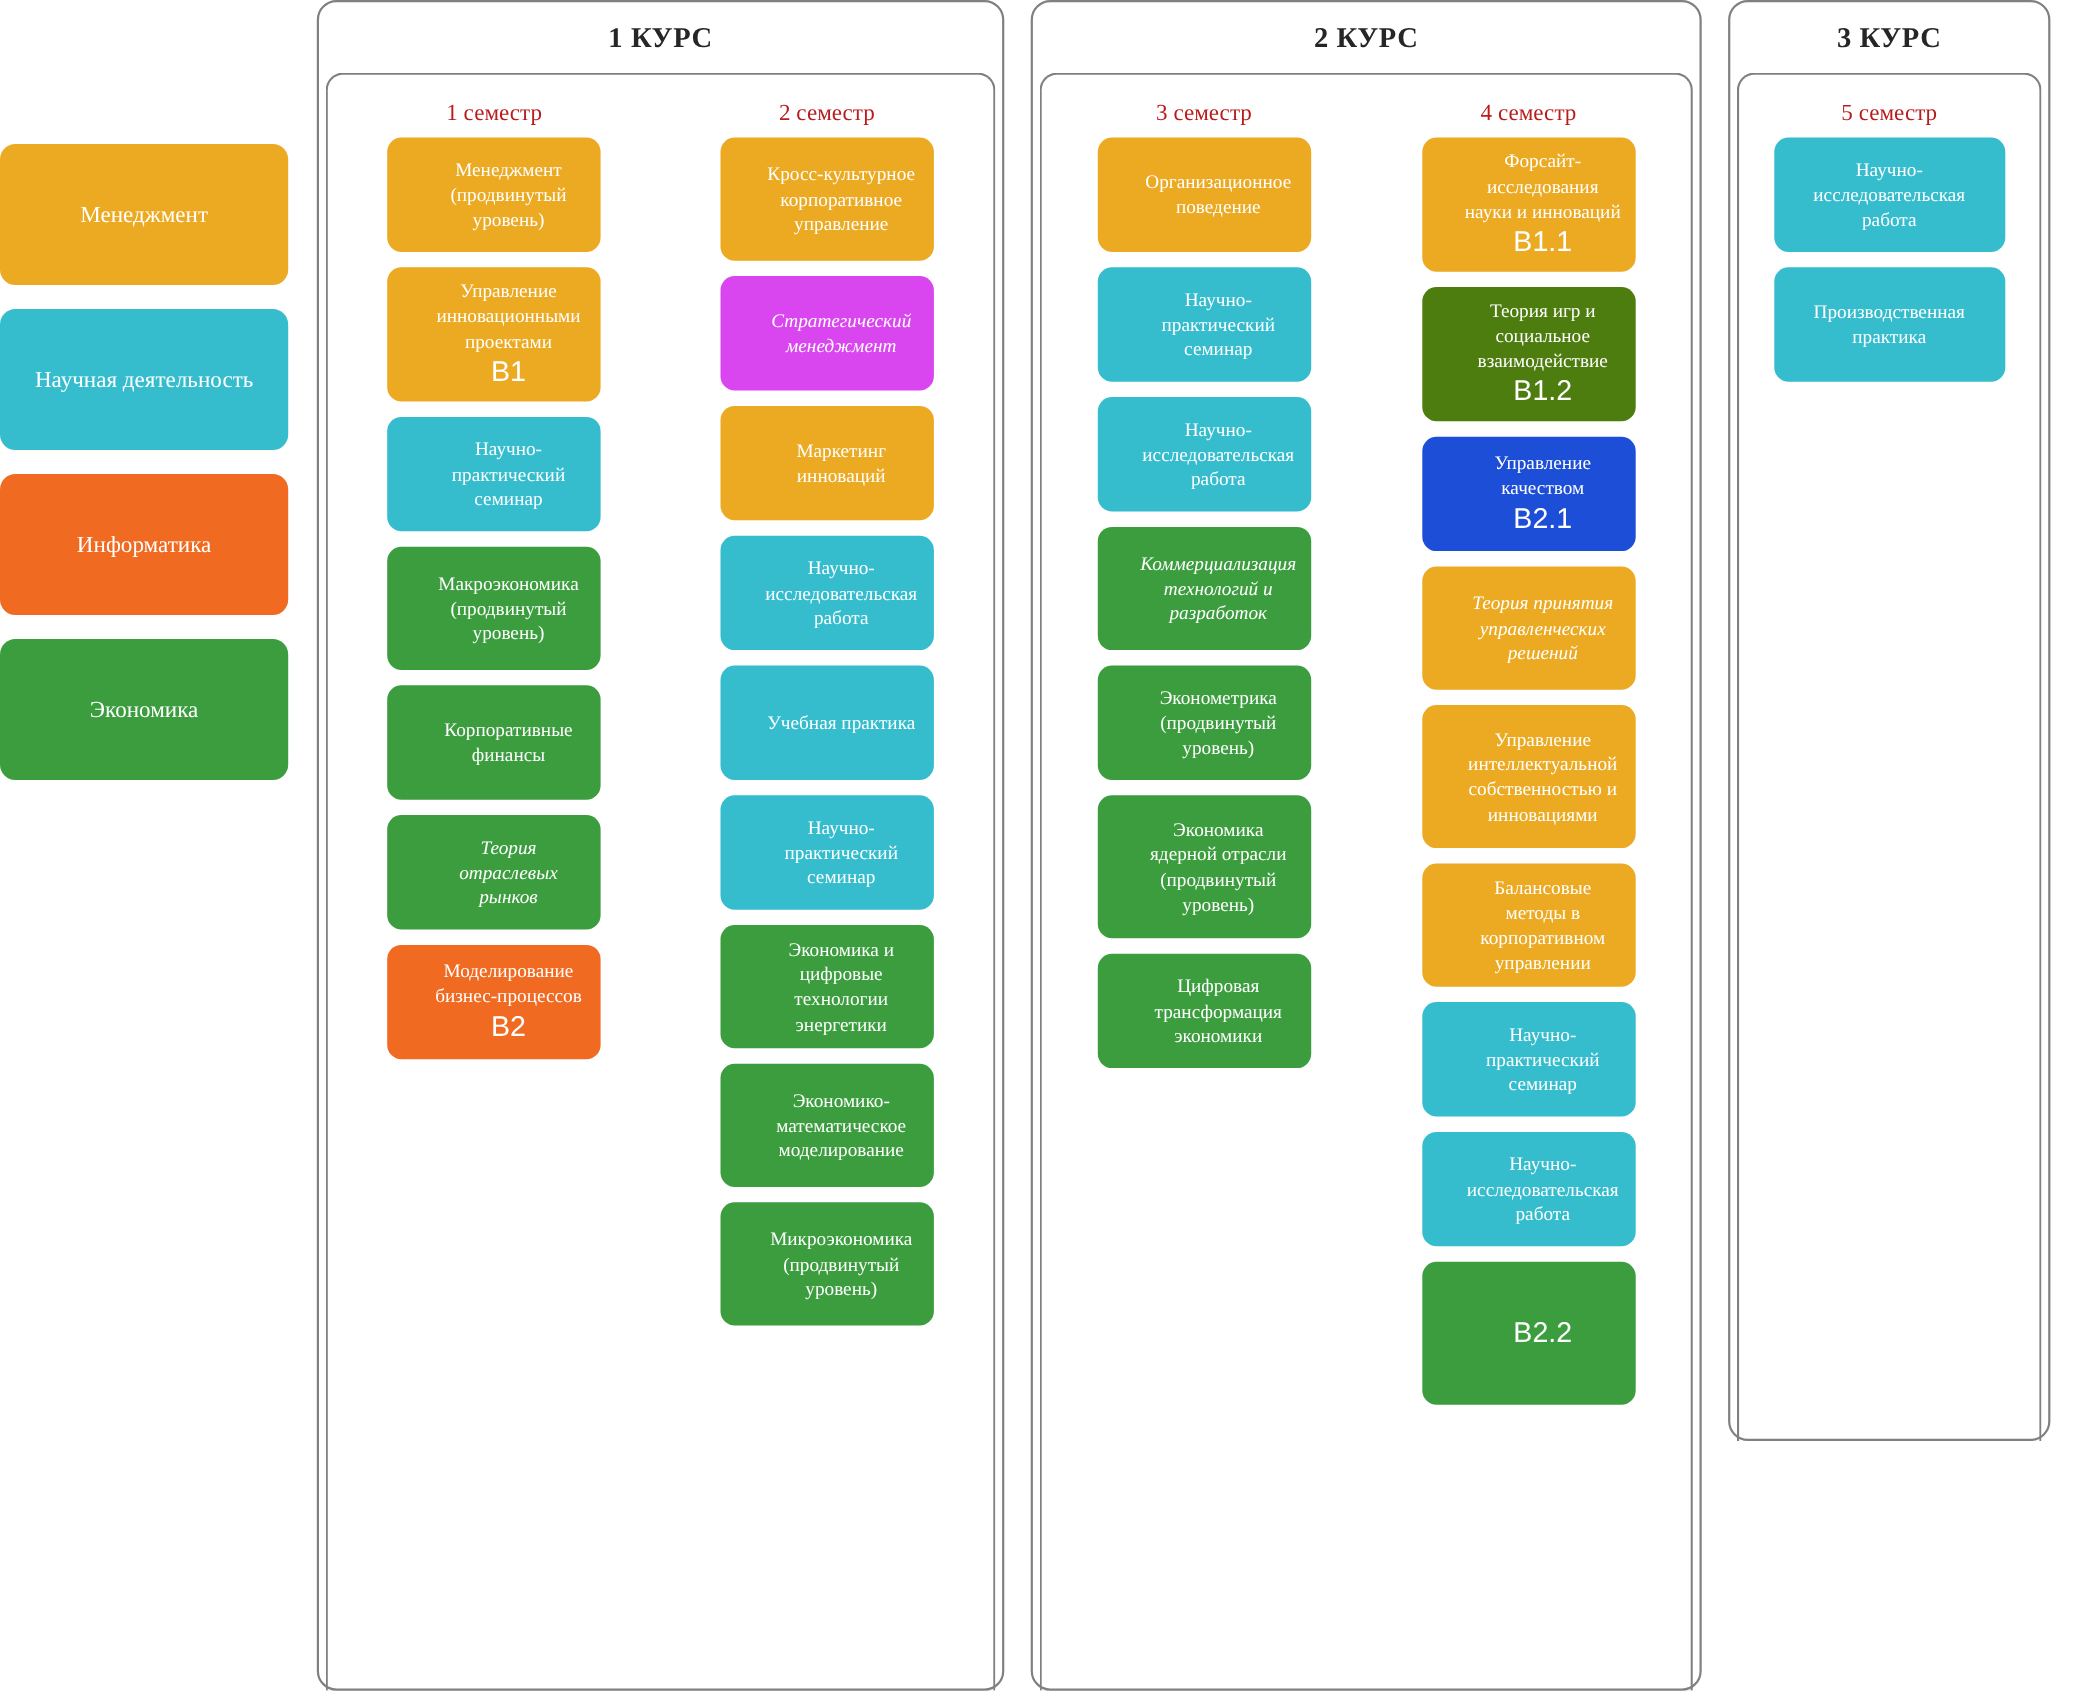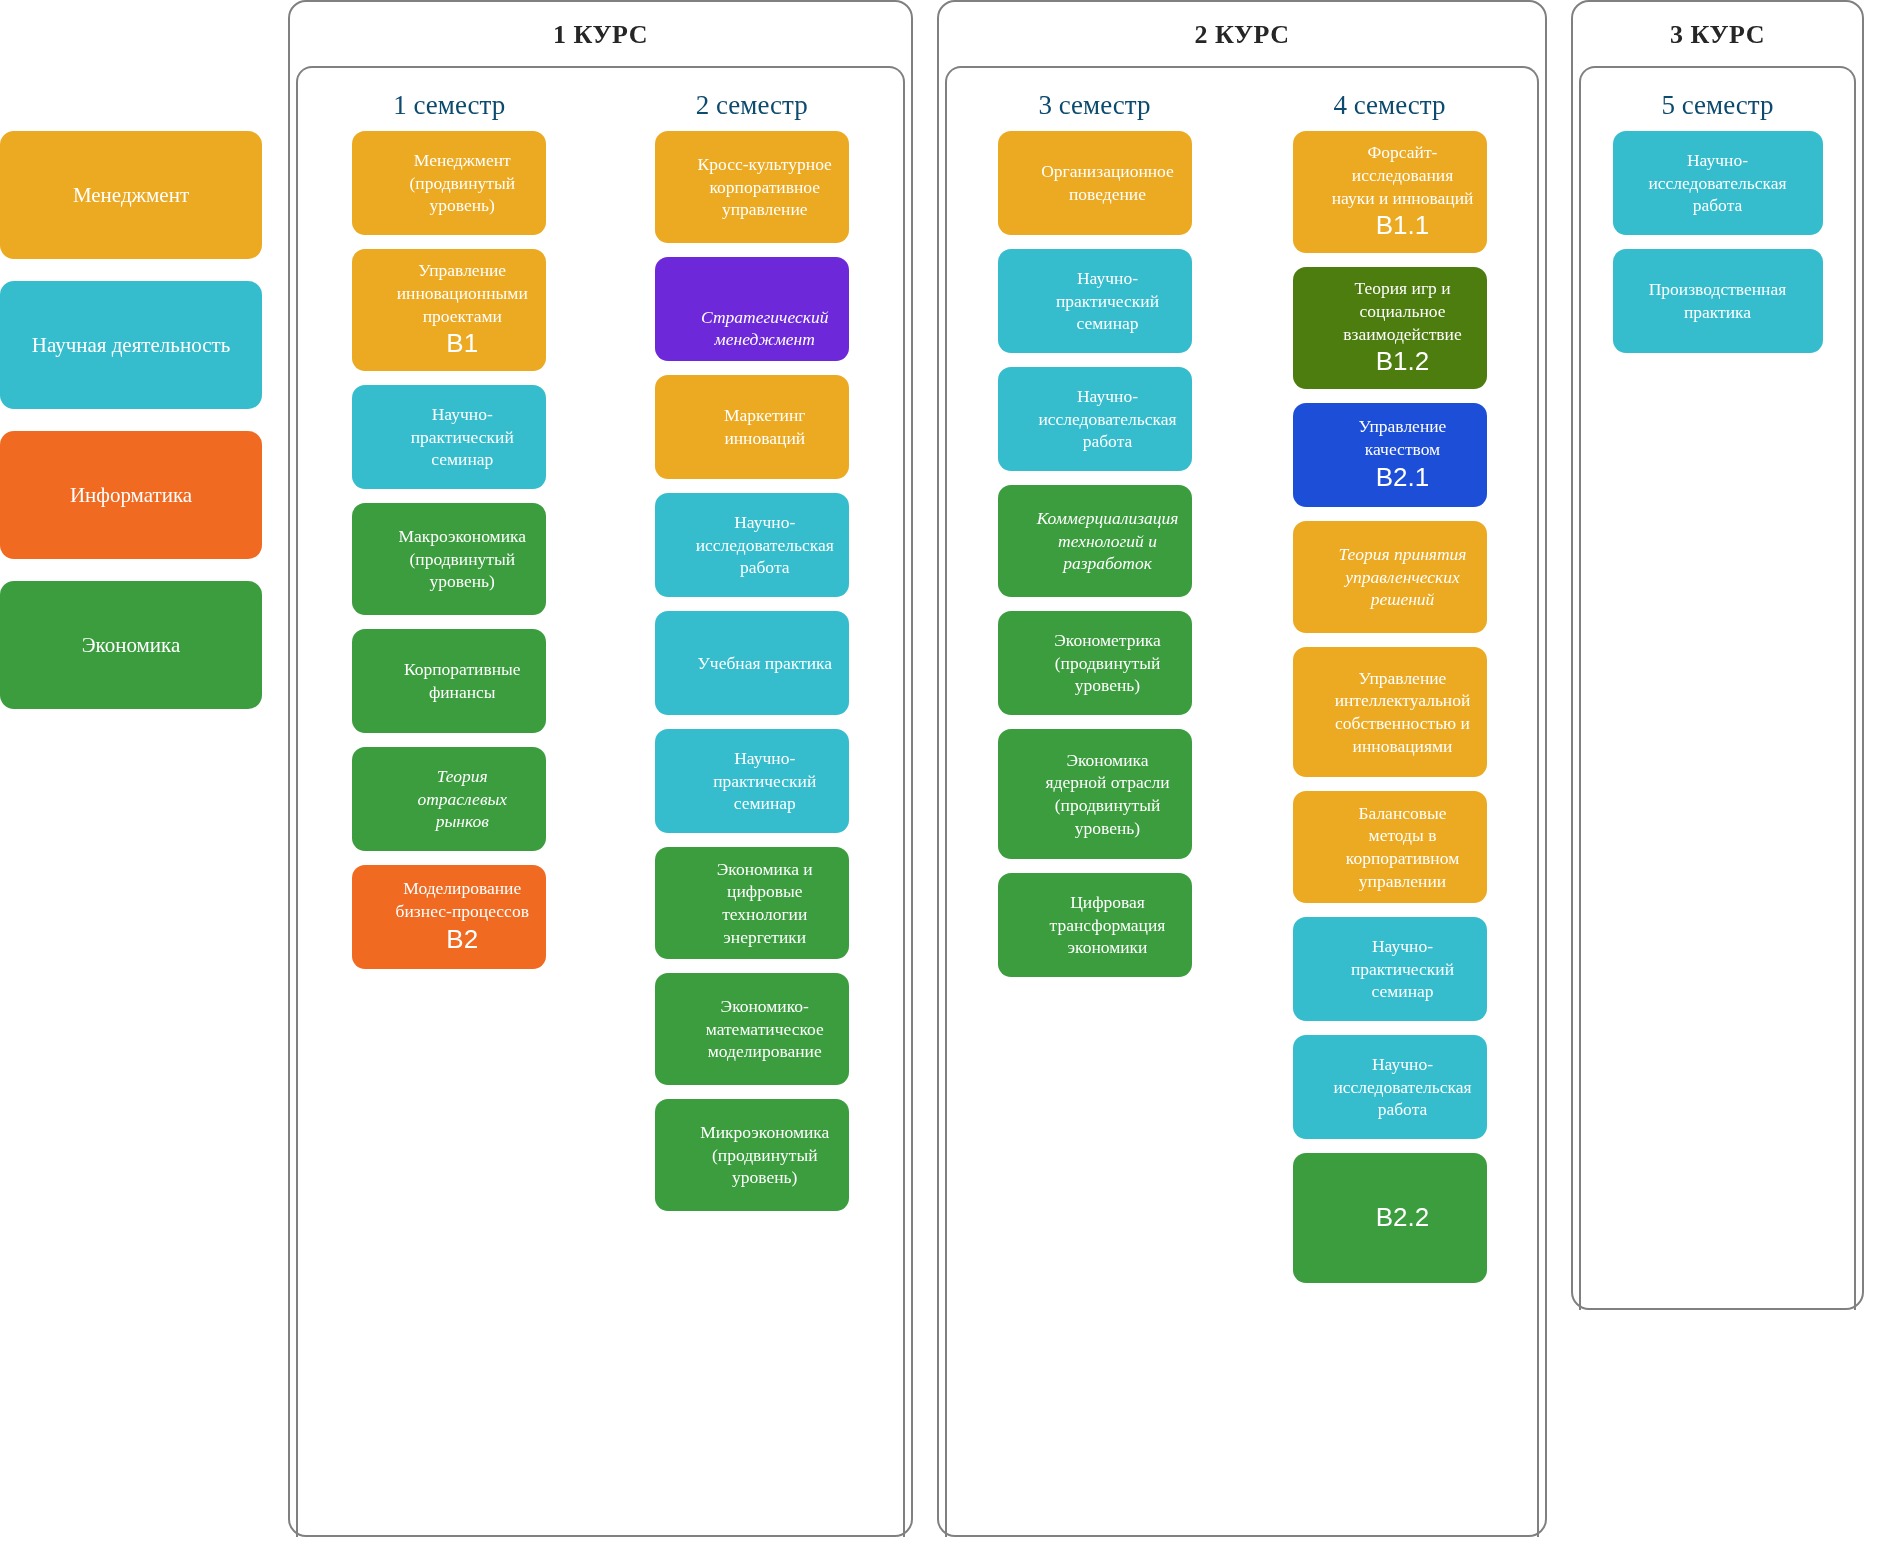--- a/index.html
+++ b/index.html
@@ -86,22 +86,22 @@
     overflow: hidden;
   }
 
   .sem-head-row {
     display: flex;
     padding: 22px 0 10px 0;
   }
   .sem-head {
     flex: 1 1 0;
     text-align: center;
-    font-size: 27px;
-    color: #0c4a6e;
+    font-size: 21px;
+    color: #b91c1c;
   }
 
   .sem-body-row {
     display: flex;
     flex: 1 1 auto;
     padding: 0 0 0 0;
   }
   .sem-col {
     flex: 1 1 0;
     display: flex;
@@ -202,21 +202,21 @@
                   <span class="code">В2</span>
                 </div>
               </div>
             </div>
             <div class="sem-col">
               <div class="box h4" style="background: rgb(236, 169, 34);">
                 <div>
                   <span class="txt">Кросс-культурное корпоративное управление</span>
                 </div>
               </div>
-              <div class="box h3 italic" style="background: #6d28d9; align-items: flex-end;">
+              <div class="box h3 italic" style="background: #d946ef;">
                 <div>
                   <span class="txt">Стратегический менеджмент</span>
                 </div>
               </div>
               <div class="box h2" style="background: rgb(236, 169, 34);">
                 <div>
                   <span class="txt">Маркетинг инноваций</span>
                 </div>
               </div>
               <div class="box h3" style="background: rgb(53, 189, 206);">

